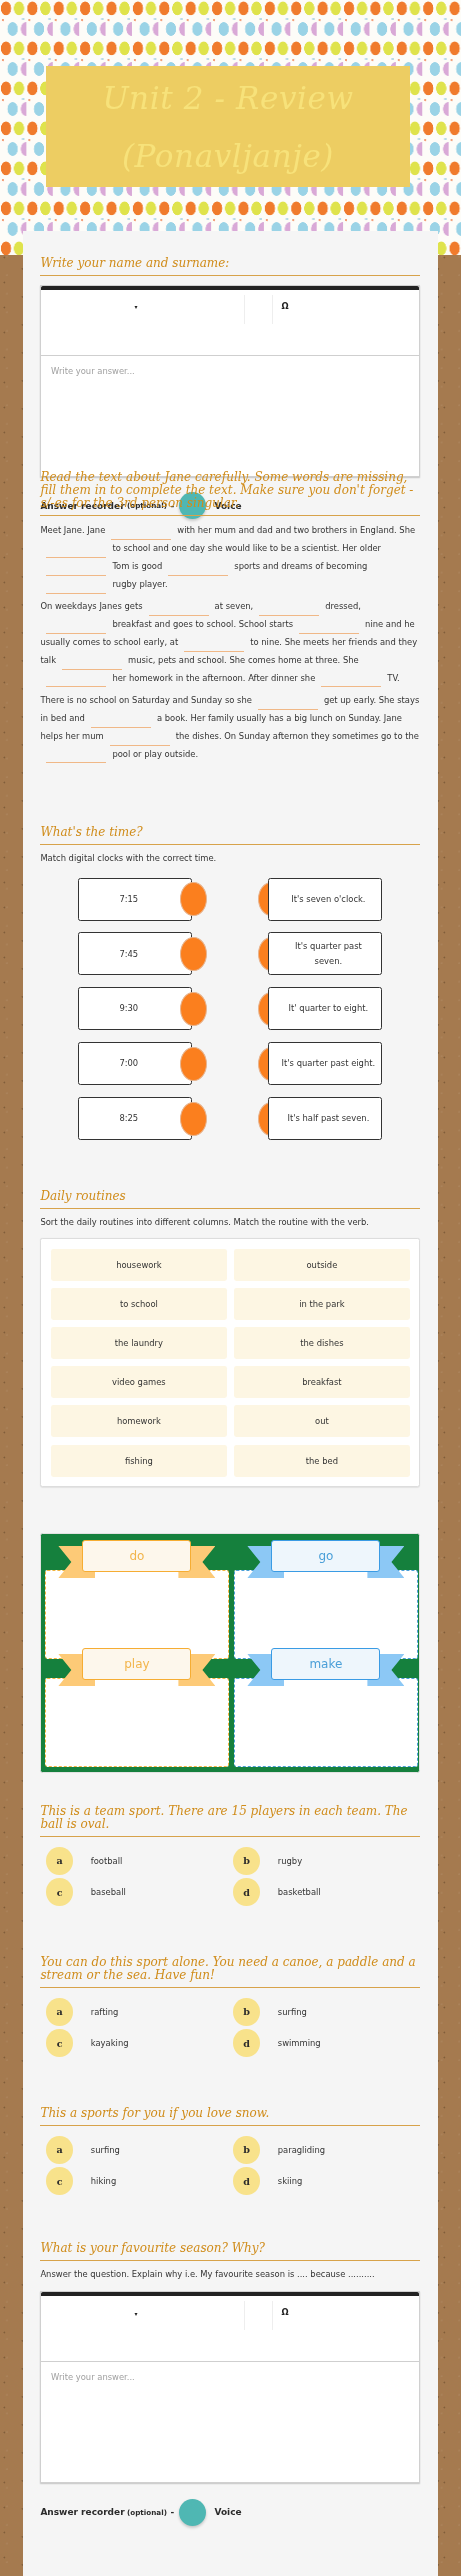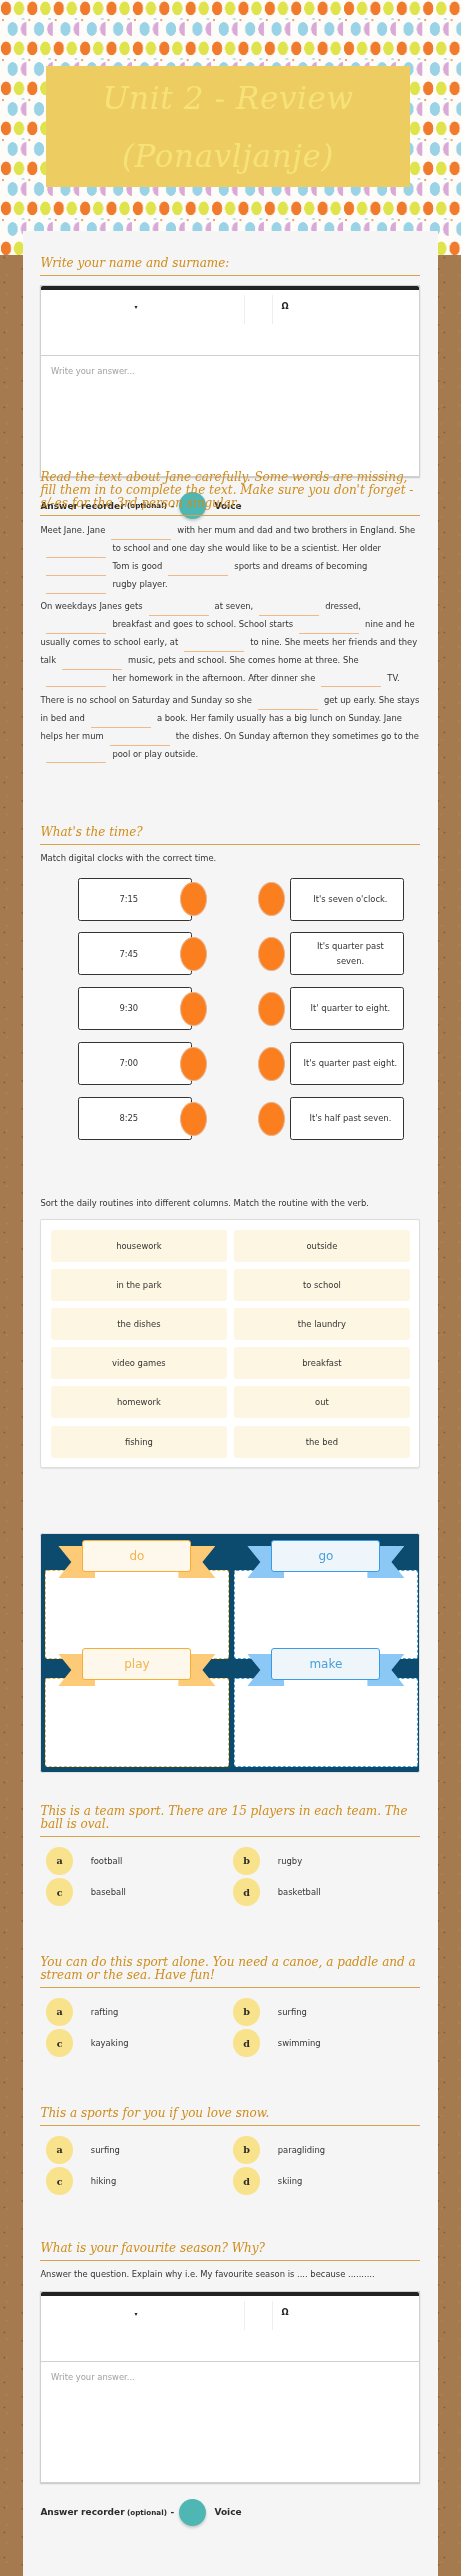--- a/index.html
+++ b/index.html
@@ -100,40 +100,40 @@
   
   .match-row { position: relative; height: 44px; margin-top: 10.8px; }
   .match-row:first-of-type { margin-top: 8.4px; }
   .m-card {
     position: absolute; top: 0; width: 114px; height: 43px;
     background: #fff; border: 0.9px solid #333; border-radius: 2.4px;
     display: flex; align-items: center; justify-content: center; text-align: center;
     font-size: 8.4px; line-height: 14.4px; color: #333; padding: 0 4.8px;
   }
   .m-left { left: 38px; padding-right: 18px; }
-  .m-right { left: 228px; padding-left: 10.8px; margin-left: 22px; }
+  .m-right { left: 228px; padding-left: 10.8px; }
   .m-dot {
     position: absolute; width: 26.4px; height: 34px; border-radius: 50%;
     background: #fb7f1e; border: 0.9px solid #e7b48f; top: 4.8px; cursor: pointer;
   }
   .m-dot-left { left: 140px; }
   .m-dot-right { left: 218px; }
   
   .sort-pool {
     margin-top: 7.2px; background: #fff; border: 0.6px solid #ddd; border-radius: 2.4px;
     padding: 9.6px 9.6px 3.6px; display: grid; grid-template-columns: 1fr 1fr; column-gap: 7.2px; row-gap: 7.2px;
     box-shadow: 0 0.6px 1.2px rgba(0,0,0,0.08);
   }
   .sort-chip {
     height: 32px; background: #fdf6e3; border-radius: 2.4px; display: flex;
     align-items: center; justify-content: center; font-size: 8.4px; color: #333; cursor: grab;
   }
   .sort-pool .sort-chip:nth-last-child(-n+2) { margin-bottom: 6px; }
   .buckets {
-    margin-top: 0; background: #0c4a6e; border: 0.6px solid #e2e2e2; border-radius: 2.4px;
+    margin-top: 0; background: #15803d; border: 0.6px solid #e2e2e2; border-radius: 2.4px;
     width: 380px; height: 240px; position: relative;
   }
   .bucket {
     position: absolute; width: 184px; height: 89px; border: 0.9px dashed; border-radius: 2.4px;
     background: #fff;
   }
   .bucket.orange { border-color: #f2b43e; }
   .bucket.blue { border-color: #4a9fd8; }
   .ribbon { position: absolute; width: 157px; height: 36px; }
   .ribbon .tail { position: absolute; top: 6px; width: 37px; height: 32px; }
@@ -231,28 +231,29 @@
     </div>
     <div class="match-row">
       <div class="m-card m-left">8:25</div>
       <span class="m-dot m-dot-left"></span>
       <span class="m-dot m-dot-right"></span>
       <div class="m-card m-right">It's half past seven.</div>
     </div>
   </div>
 
   <div class="section" style="top:959px;">
+    <div class="q-title">Daily routines</div>
     <div class="instr">Sort the daily routines into different columns. Match the routine with the verb.</div>
     <div class="sort-pool">
       <div class="sort-chip">housework</div>
       <div class="sort-chip">outside</div>
+      <div class="sort-chip">to school</div>
       <div class="sort-chip">in the park</div>
-      <div class="sort-chip">to school</div>
+      <div class="sort-chip">the laundry</div>
       <div class="sort-chip">the dishes</div>
-      <div class="sort-chip">the laundry</div>
       <div class="sort-chip">video games</div>
       <div class="sort-chip">breakfast</div>
       <div class="sort-chip">homework</div>
       <div class="sort-chip">out</div>
       <div class="sort-chip">fishing</div>
       <div class="sort-chip">the bed</div>
     </div>
   </div>
 
   <div class="section" style="top:1302px;">

